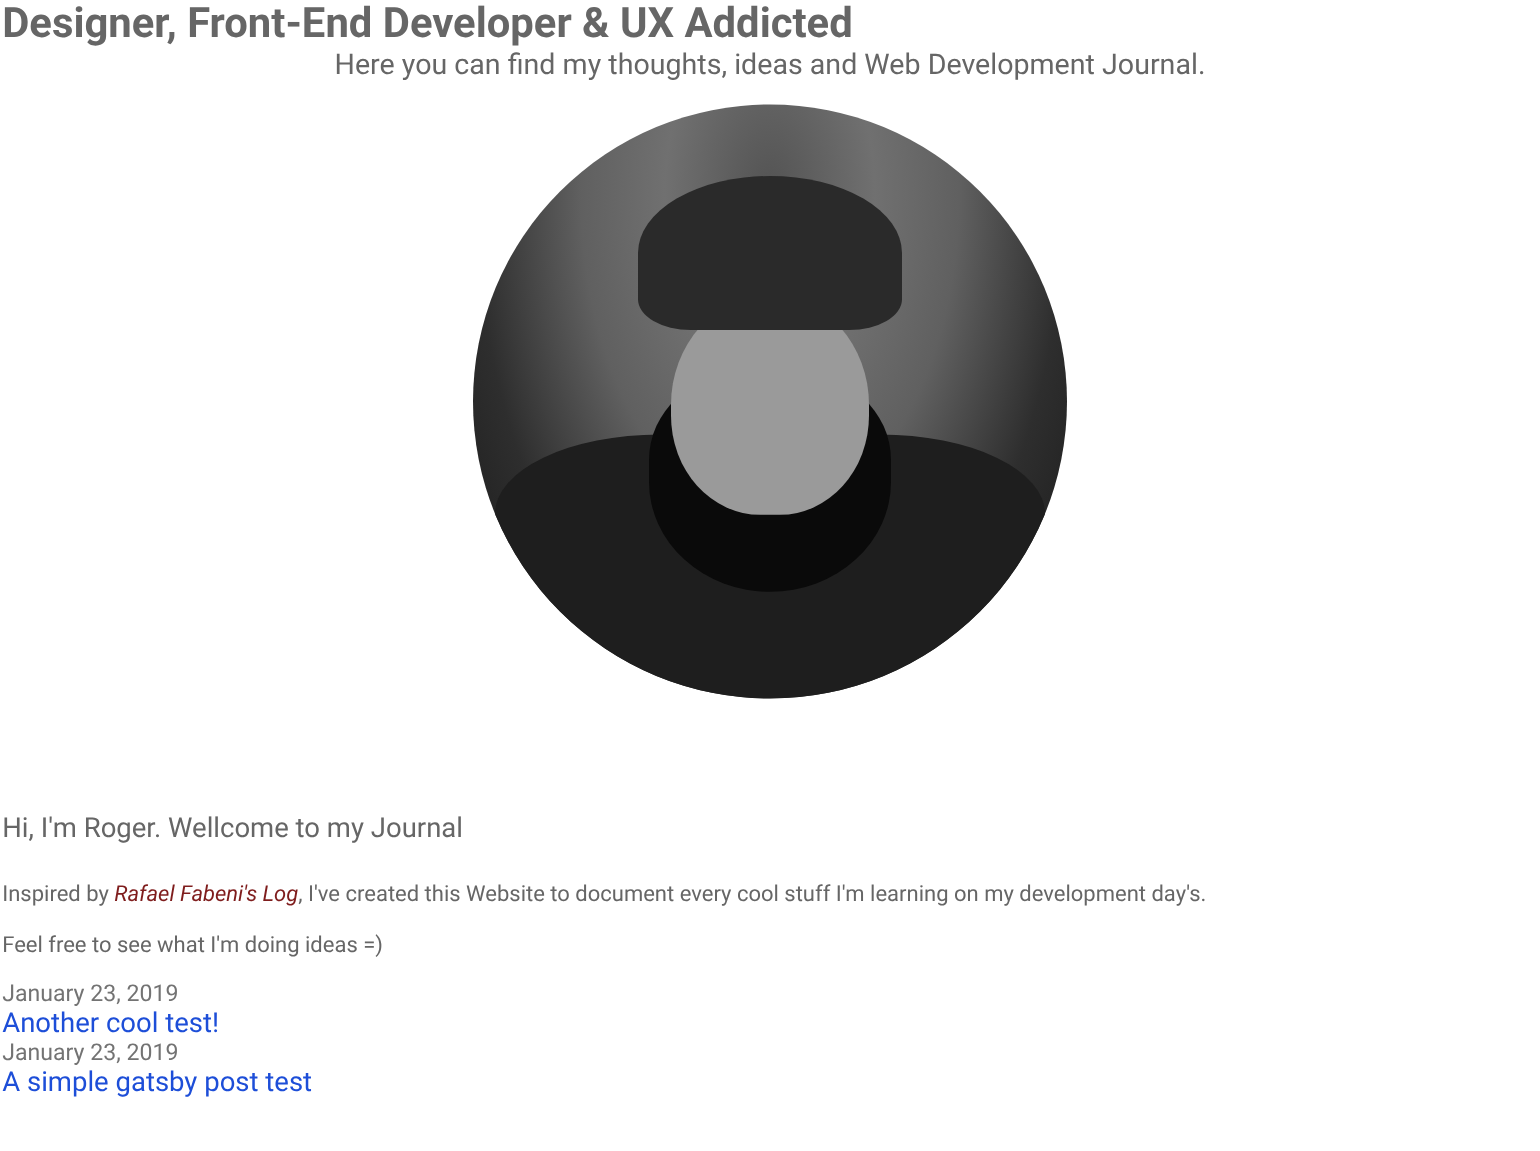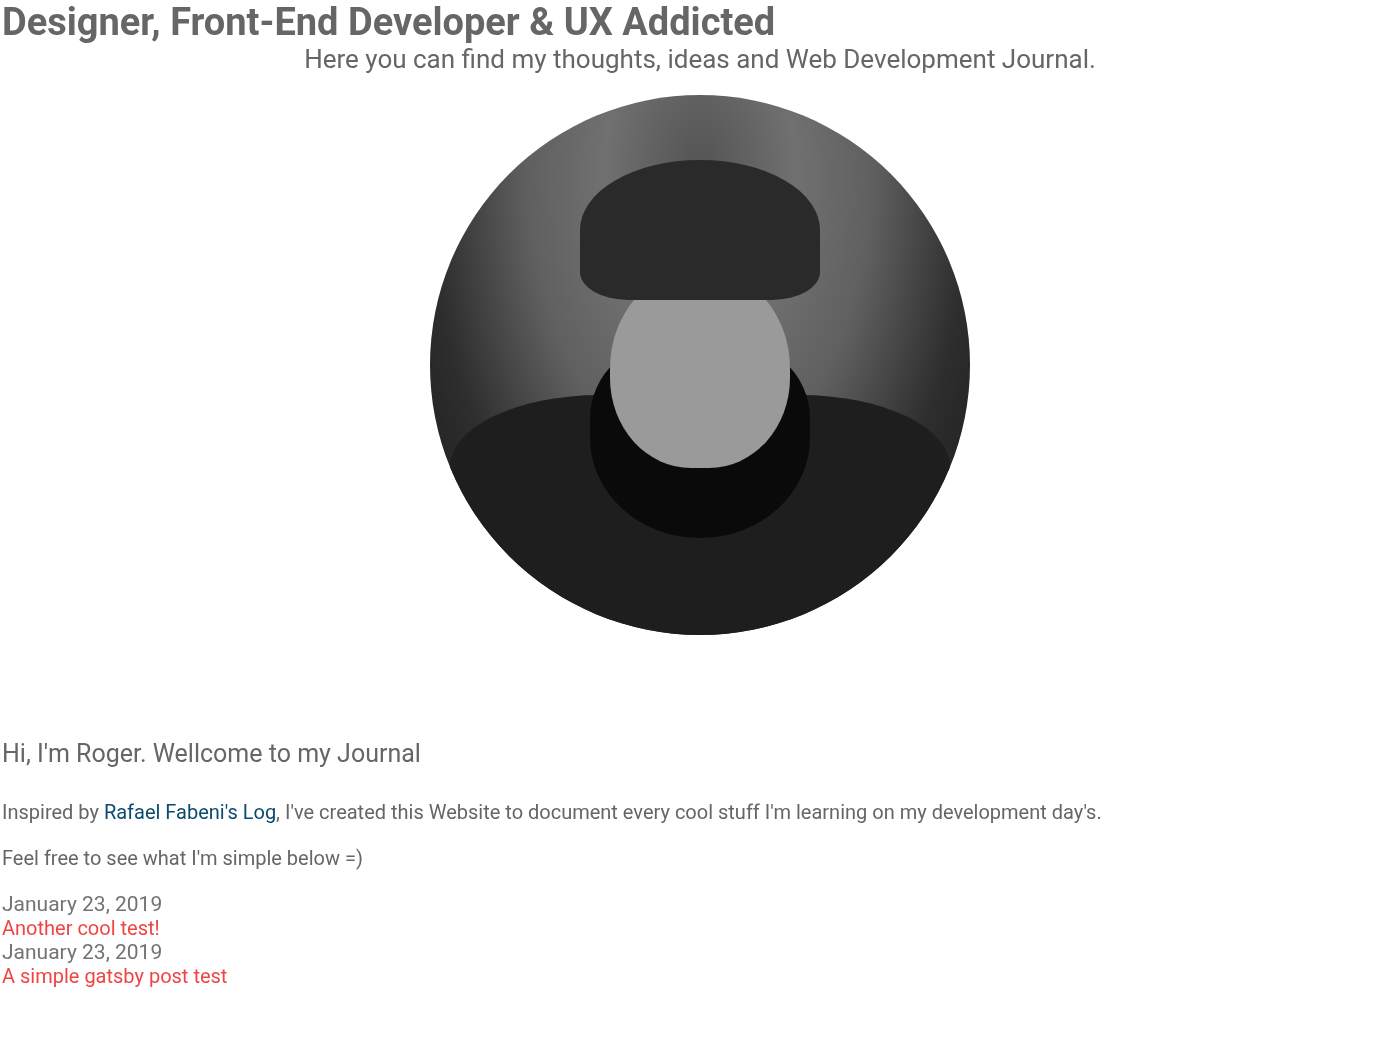--- a/index.html
+++ b/index.html
@@ -85,31 +85,32 @@
       font-weight: 400;
       color: #666;
       margin-bottom: 32px;
     }
     .para {
       font-size: 20px;
       color: #666;
       margin-bottom: 22px;
     }
     .link {
-      color: #0c4a6e;
+      color: #7f1d1d;
       text-decoration: none;
+      font-style: italic;
     }
     .post-date {
       font-size: 21px;
       color: #737373;
       line-height: 1.2;
     }
     .post-title {
-      font-size: 20px;
-      color: #ef4444;
+      font-size: 25px;
+      color: #1d4ed8;
       line-height: 1.15;
       text-decoration: none;
       display: block;
     }
     .post-tags {
       font-size: 20px;
       color: #666;
       line-height: 1.15;
     }
   </style>
@@ -127,21 +128,21 @@
     <div class="avatar-cap"></div>
   </div>
 </div>
 
 <h3 class="intro">Hi, I'm Roger. Wellcome to my Journal</h3>
 
 <p class="para">
   <span>Inspired by </span><a href="#" class="link">Rafael Fabeni's Log</a><span>, I've created this Website to document every cool stuff I'm learning on my development day's.</span>
 </p>
 
-<p class="para">Feel free to see what I'm simple below =)</p>
+<p class="para">Feel free to see what I'm doing ideas =)</p>
 
 <div>
   <div>
     <div class="post-date">January 23, 2019</div>
     <a href="#" class="post-title">Another cool test!</a>
   </div>
   <div>
     <div class="post-date">January 23, 2019</div>
     <a href="#" class="post-title">A simple gatsby post test</a>
   </div>

